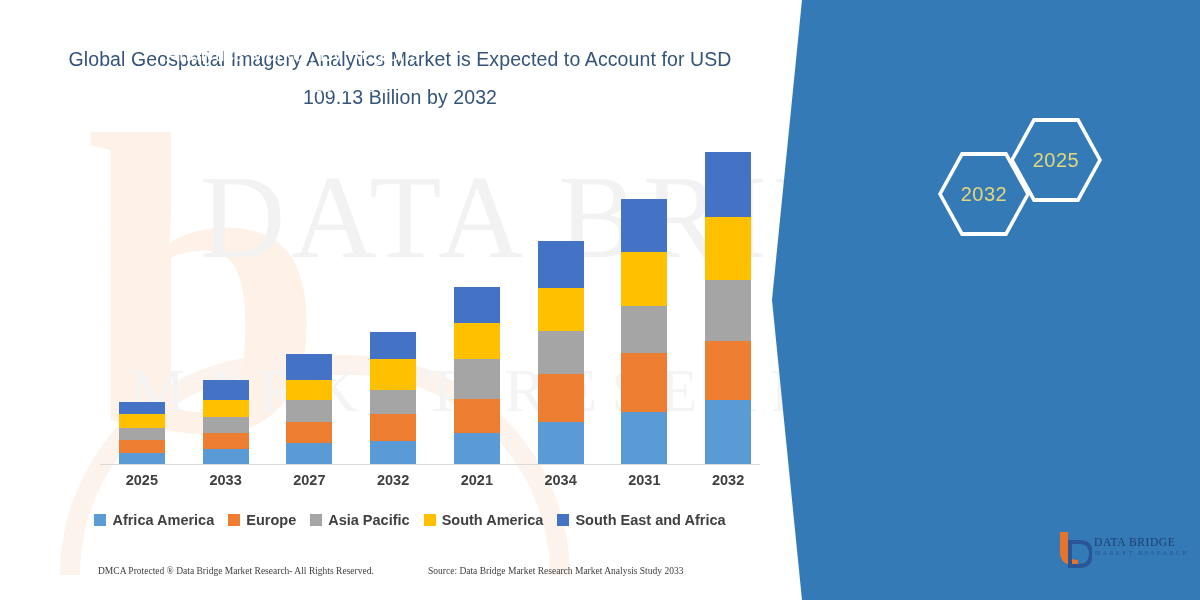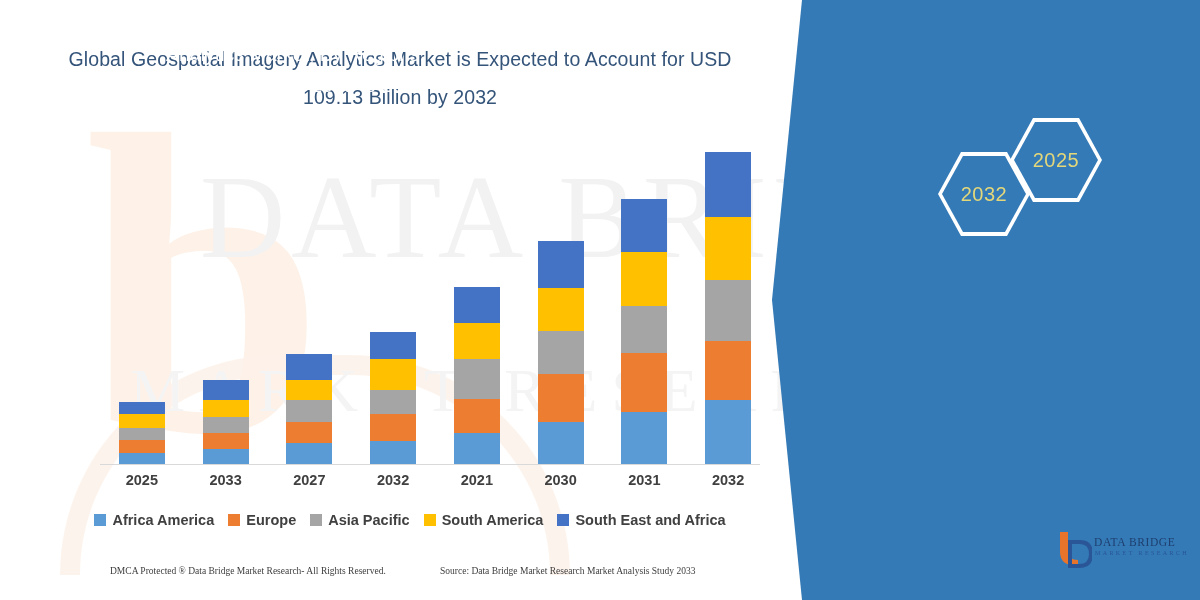--- a/index.html
+++ b/index.html
@@ -66,21 +66,21 @@
   }
 
   .legend{
     position:absolute;left:0;top:512px;width:820px;
     display:flex;justify-content:center;align-items:center;gap:14px;
   }
   .leg-item{display:flex;align-items:center;gap:6px;}
   .leg-sw{width:12px;height:12px;flex:none;}
   .leg-tx{font-size:14.5px;font-weight:700;color:#404040;white-space:nowrap;}
 
-  .footer{position:absolute;left:12px;top:566px;width:820px;height:24px;padding-left:8px;}
+  .footer{position:absolute;left:0;top:566px;width:820px;height:24px;padding-left:8px;}
   .foot-l{
     position:absolute;left:98px;top:0;
     font-size:9.5px;color:#3d3d3d;font-family:"Liberation Serif",serif;
     white-space:nowrap;
   }
   .foot-r{
     position:absolute;left:428px;top:0;
     font-size:9.5px;color:#3d3d3d;font-family:"Liberation Serif",serif;
     white-space:nowrap;
   }
@@ -208,21 +208,21 @@
         </div>
       </div>
     <div class="axis-line"></div>
 
     <div class="xlabels" id="xlabels">
         <div class="xlab" style="left: 6.875px;">2025</div>
         <div class="xlab" style="left: 90.625px;">2033</div>
         <div class="xlab" style="left: 174.375px;">2027</div>
         <div class="xlab" style="left: 258.125px;">2032</div>
         <div class="xlab" style="left: 341.875px;">2021</div>
-        <div class="xlab" style="left: 425.625px;">2030</div>
+        <div class="xlab" style="left: 425.625px;">2034</div>
         <div class="xlab" style="left: 509.375px;">2031</div>
         <div class="xlab" style="left: 593.125px;">2032</div>
       </div>
 
     <div class="legend" id="legend">
         <div class="leg-item">
           <span class="leg-sw" style="background: rgb(91, 155, 213);"></span>
           <span class="leg-tx">Africa America</span>
         </div>
         <div class="leg-item">

